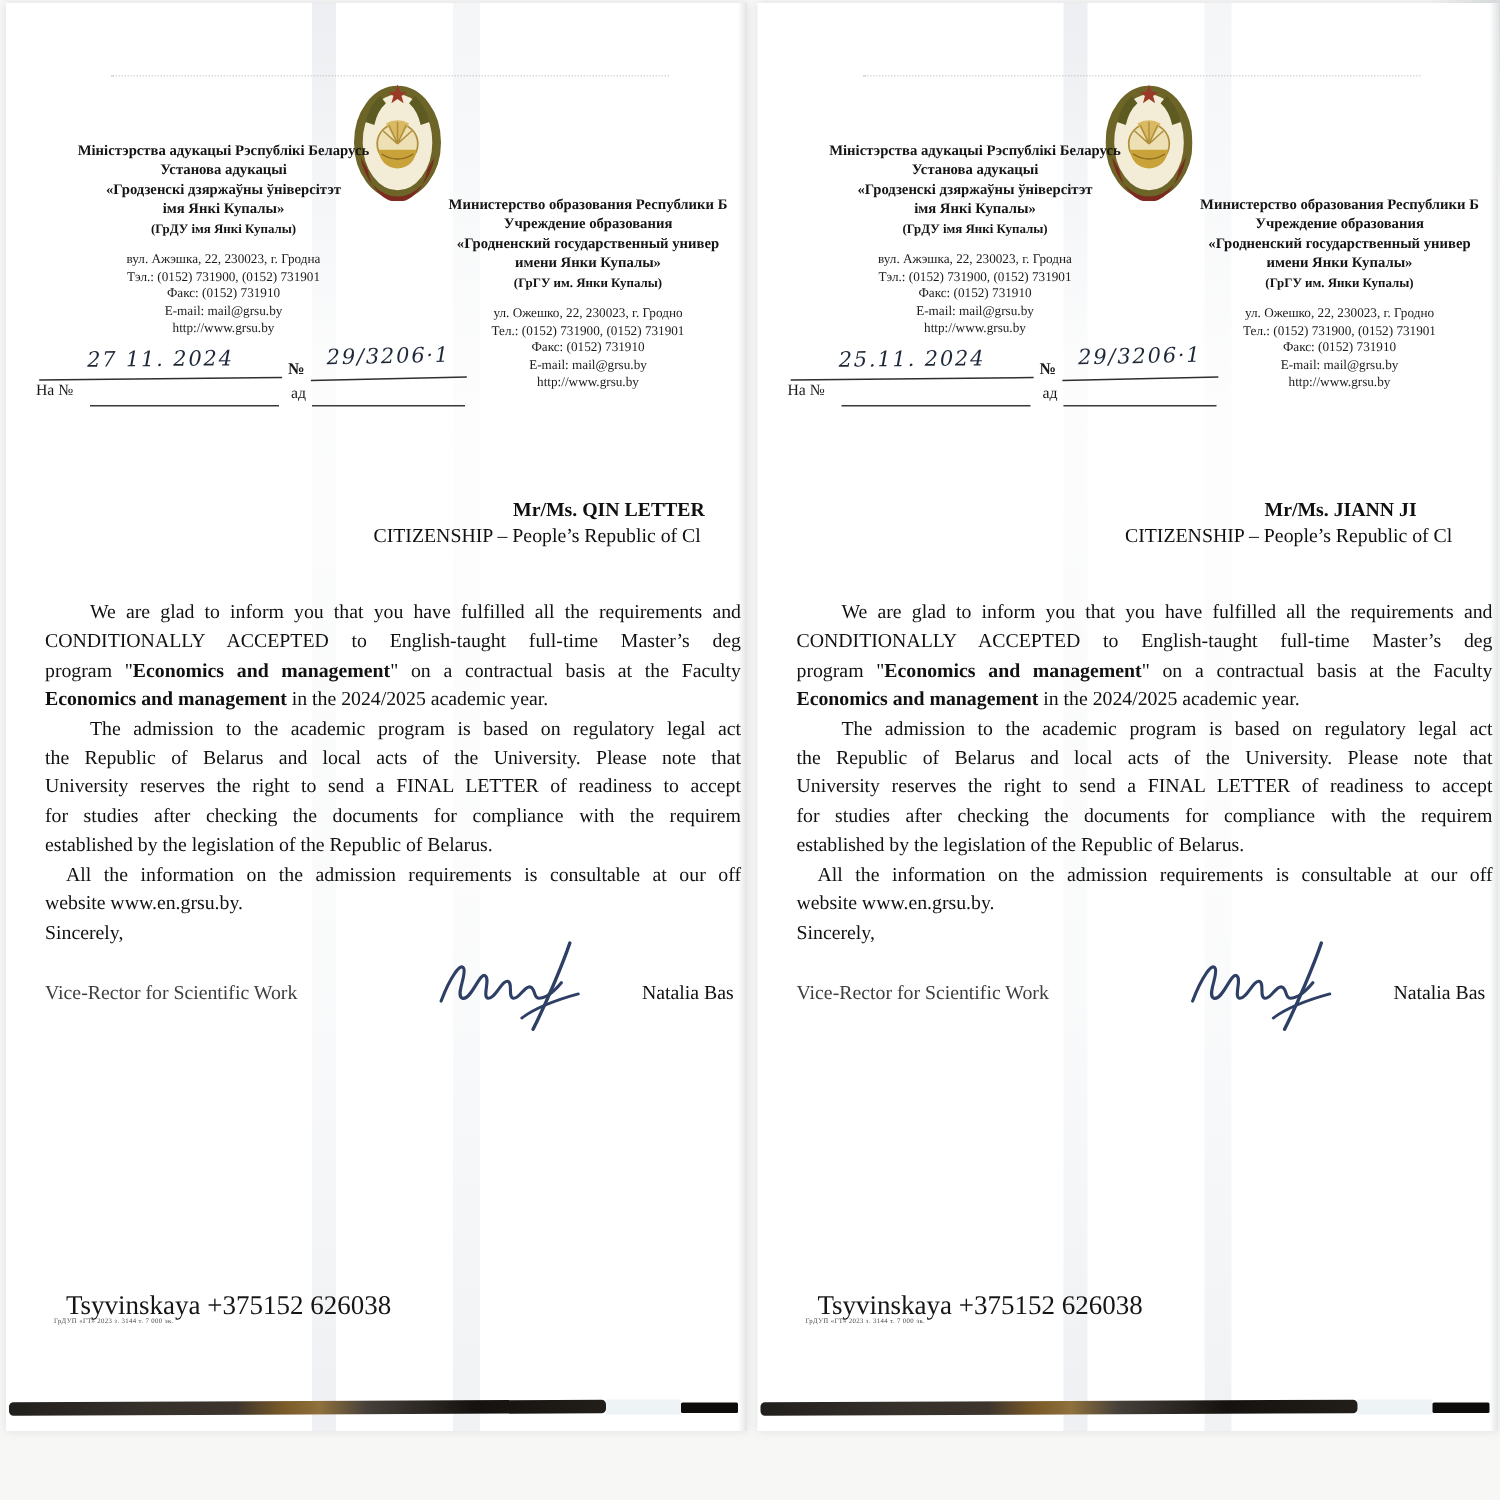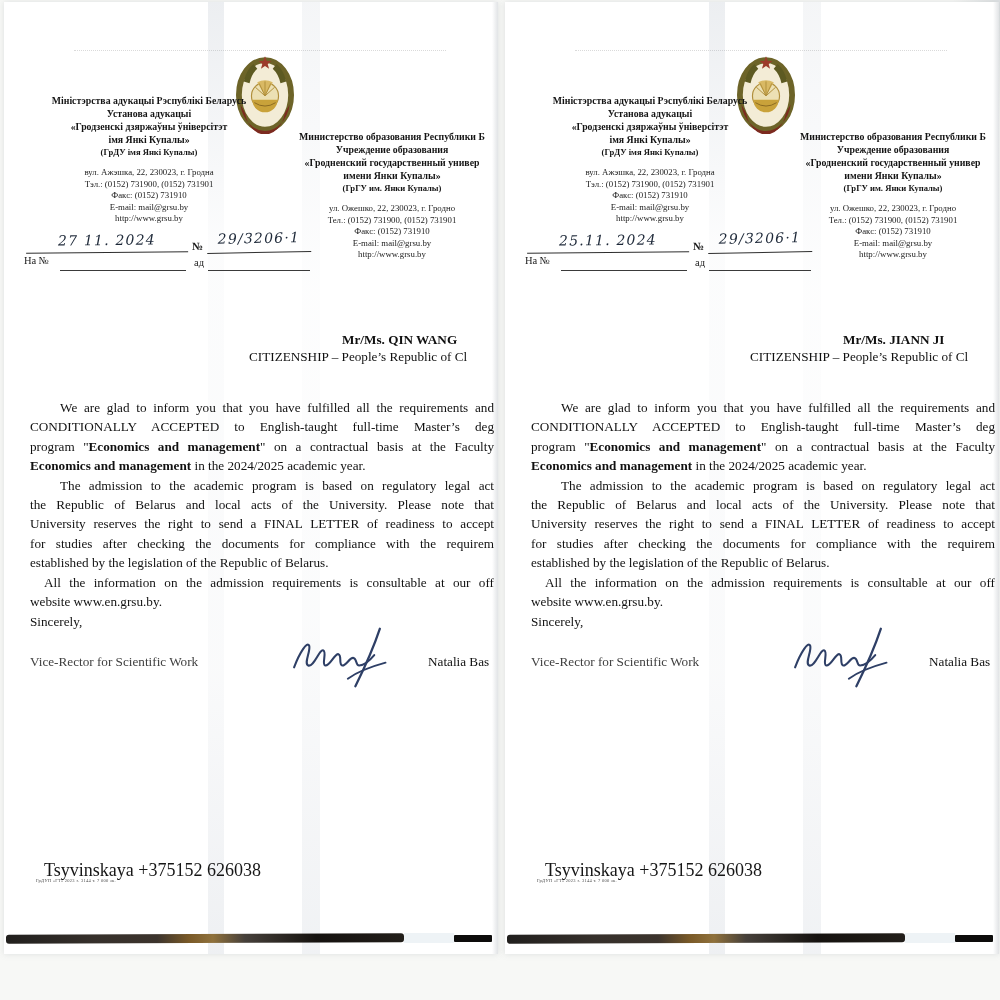--- a/index.html
+++ b/index.html
@@ -120,21 +120,21 @@
     </div>
 
     <div class="hand hand-date">27 11. 2024</div>
     <div class="no-symbol">№</div>
     <div class="hand hand-num">29/3206·1</div>
     <div class="na-no">На №</div>
     <div class="uline1"></div>
     <div class="ad-label">ад</div>
     <div class="uline2"></div>
 
-    <div class="addr-name">Mr/Ms. QIN WANG</div>
+    <div class="addr-name">Mr/Ms. QIN LETTER</div>
     <div class="addr-cit">
       <span class="b">CITIZENSHIP</span><span> – People’s Republic of Cl</span>
     </div>
 
     <div class="body">
         <div class="bline just" style="text-indent: 30px;"><span>We are glad to inform you that you have fulfilled all the requirements and</span></div>
         <div class="bline just"><span>CONDITIONALLY ACCEPTED to English-taught full-time Master’s deg</span></div>
         <div class="bline just"><span>program "</span><span class="b">Economics and management</span><span>" on a contractual basis at the Faculty</span></div>
         <div class="bline"><span class="b">Economics and management</span><span> in the 2024/2025 academic year.</span></div>
         <div class="bline just" style="text-indent: 30px;"><span>The admission to the academic program is based on regulatory legal act</span></div>

